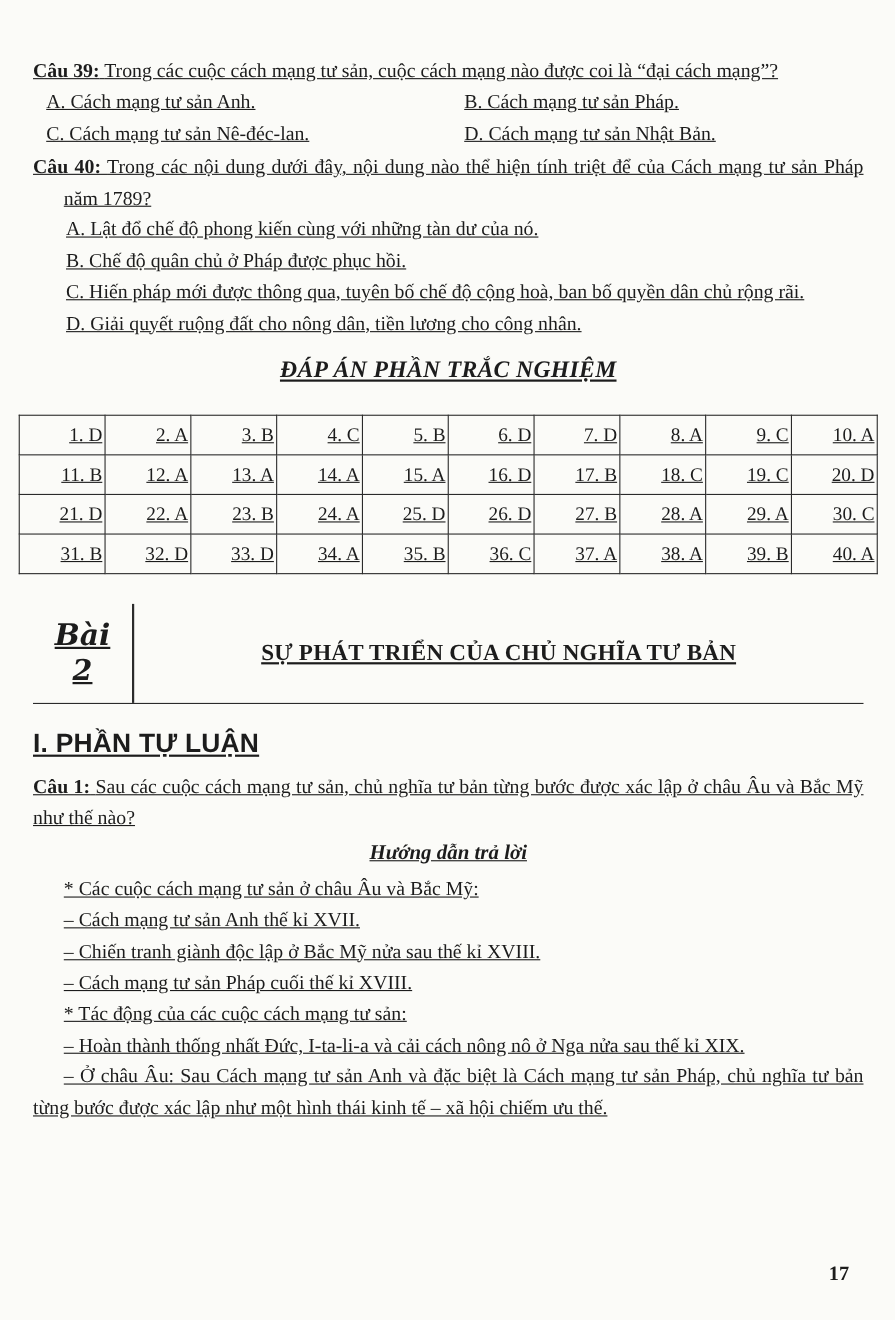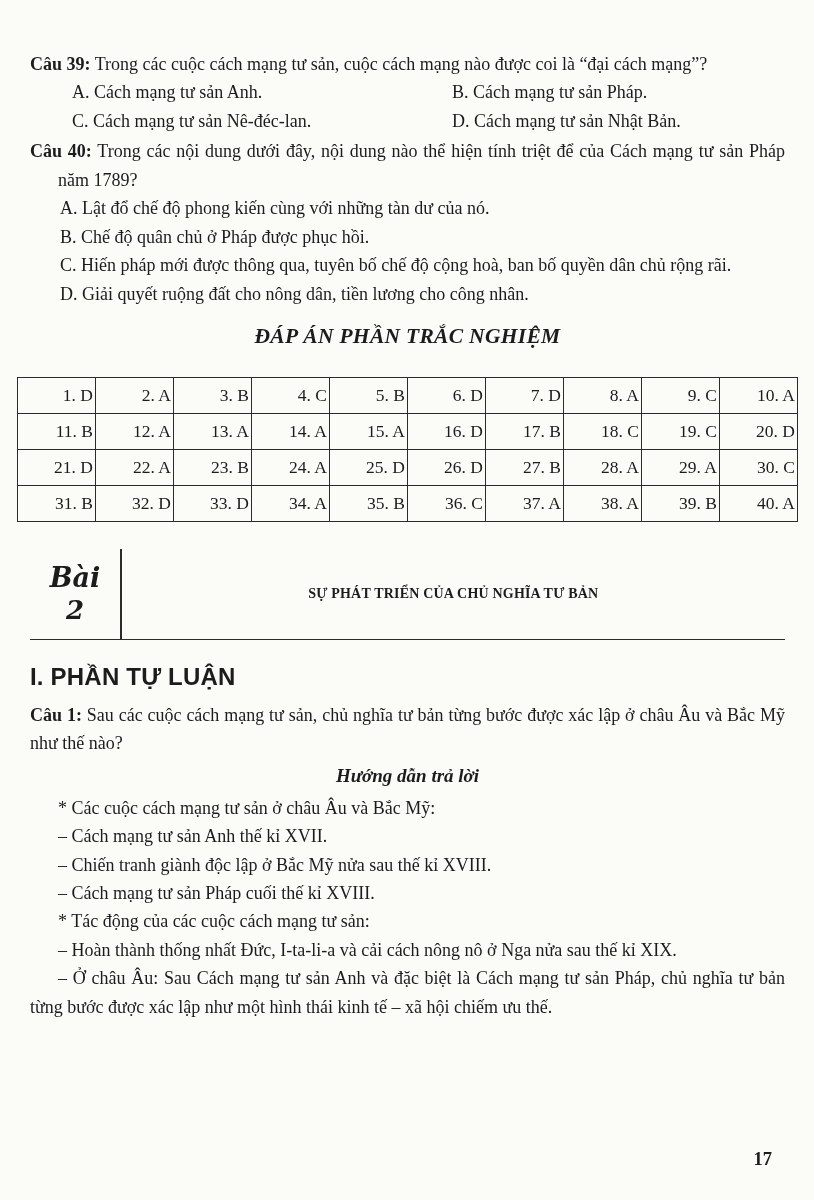--- a/index.html
+++ b/index.html
@@ -9,27 +9,28 @@
     font-family: "Liberation Serif", serif;
     color: #1c1c1c;
     overflow: hidden;
   }
   .page {
     position: relative;
     width: 814px; height: 1200px;
     padding: 50px 29px 0 30px;
     font-size: 18px;
     line-height: 1.58;
+    text-decoration: underline;
   }
   .bold { font-weight: bold; }
   .q { text-align: justify; }
   .q-hang { padding-left: 28px; text-indent: -28px; }
   .q-block { margin-bottom: 2px; }
   .opts-grid {
-    margin-left: 42px;
+    margin-left: 12px;
     display: grid;
     grid-template-columns: 380px 1fr;
   }
   .opts { margin-left: 30px; }
   .opt { text-align: justify; }
   .ans-title {
     text-align: center;
     font-weight: bold;
     font-style: italic;
     font-size: 21.5px;
@@ -70,21 +71,21 @@
   }
   .lesson-badge .badge-word { font-size: 27px; font-family: "DejaVu Serif", serif; }
   .lesson-badge .badge-num { font-size: 26px; font-family: "DejaVu Serif", serif; }
   .lesson-divider { width: 1.6px; background: #2b2b2b; }
   .lesson-title {
     flex: 1;
     display: flex;
     align-items: center;
     justify-content: center;
     font-weight: bold;
-    font-size: 14px;
+    font-size: 21px;
     letter-spacing: 0.2px;
     padding: 8px 10px;
     text-align: center;
   }
   .sec-heading {
     font-family: "Liberation Sans", sans-serif;
     font-weight: bold;
     font-size: 24px;
     margin-top: 18px;
     margin-bottom: 5px;

